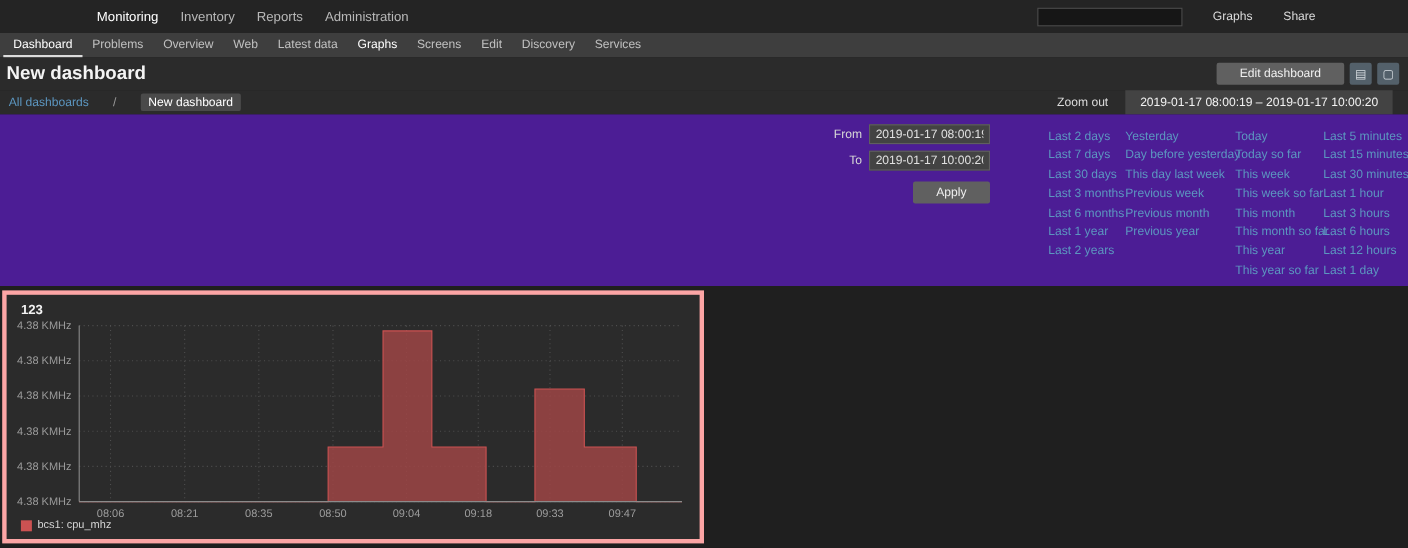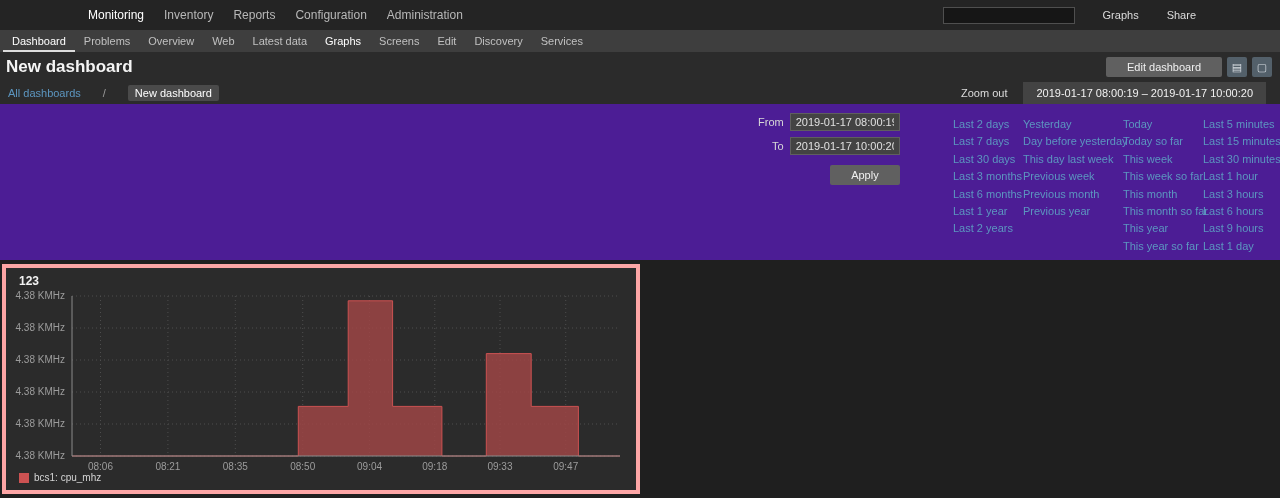--- a/index.html
+++ b/index.html
@@ -58,21 +58,20 @@
   svg text{font-family:"Liberation Sans","DejaVu Sans",sans-serif}
 </style>
 </head>
 <body>
 
 <header class="topbar">
   <nav class="topnav">
     <a class="topnav-item active">Monitoring</a>
     <a class="topnav-item">Inventory</a>
     <a class="topnav-item">Reports</a>
-    <a class="topnav-item">Configuration</a>
     <a class="topnav-item">Administration</a>
   </nav>
   <div class="topbar-right">
     <input class="search" value="" style="">
     <a class="toplink">Graphs</a>
     <a class="toplink">Share</a>
   </div>
 </header>
 
 <nav class="subnav">
@@ -151,21 +150,21 @@
         <a class="qr-link">This year</a>
         <a class="qr-link">This year so far</a>
       </div>
       <div class="qr-col">
         <a class="qr-link">Last 5 minutes</a>
         <a class="qr-link">Last 15 minutes</a>
         <a class="qr-link">Last 30 minutes</a>
         <a class="qr-link">Last 1 hour</a>
         <a class="qr-link">Last 3 hours</a>
         <a class="qr-link">Last 6 hours</a>
-        <a class="qr-link">Last 9 hours</a>
+        <a class="qr-link">Last 12 hours</a>
         <a class="qr-link">Last 1 day</a>
       </div>
     </div>
 </div>
 
 <div class="content">
   <div class="widget">
     <div class="widget-title">123</div>
     <div class="graph-plot"><svg width="628" height="192">
           <line x1="64" y1="168" x2="612" y2="168" stroke="#4e4e4e" stroke-dasharray="1 3"></line>

